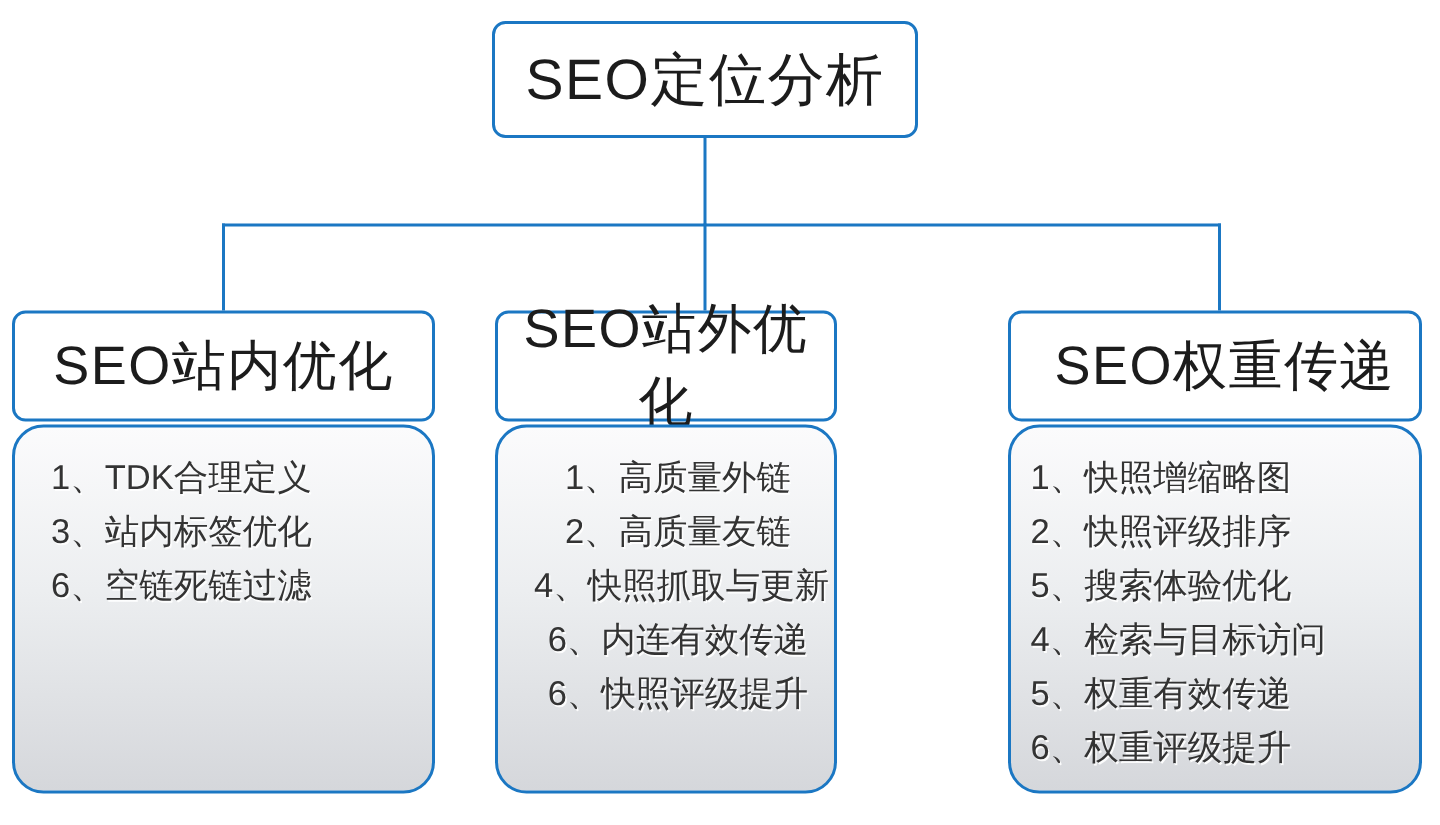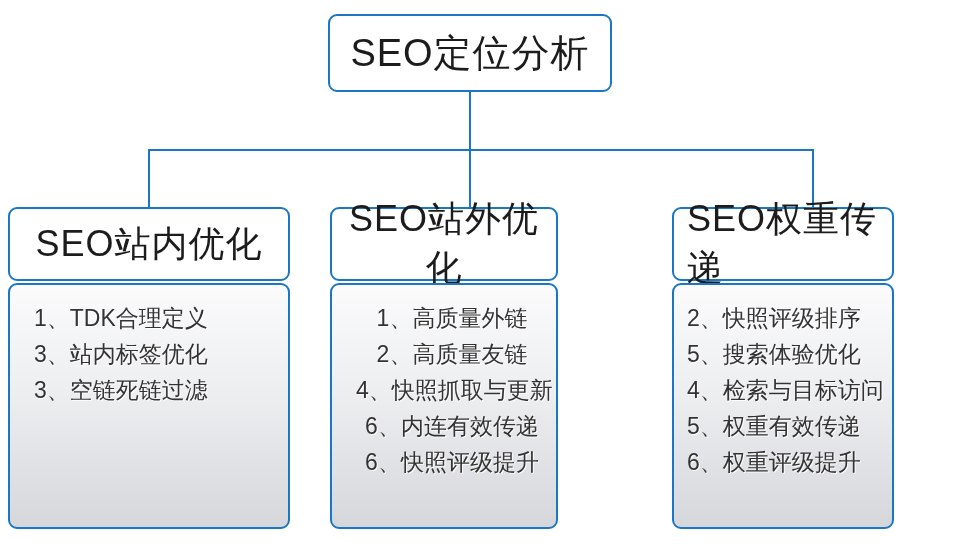--- a/index.html
+++ b/index.html
@@ -38,34 +38,34 @@
     height: 74px;
     font-size: 36px;
     letter-spacing: 1px;
   }
   .panel {
     position: absolute;
     box-sizing: border-box;
     top: 283px;
     height: 246px;
     border: 2px solid #1b77c3;
-    border-radius: 9px;
+    border-radius: 21px;
     background: linear-gradient(to bottom, #fbfbfc 0%, #eceef0 45%, #d5d7db 100%);
     padding: 15px 8px 0 24px;
   }
   .panel-item {
     font-size: 23px;
     line-height: 36px;
     color: #333333;
     text-shadow: 1px 1px 0 rgba(255,255,255,0.9);
     white-space: nowrap;
   }
   .col-1 { left: 8px;   width: 282px; }
   .col-2 { left: 330px; width: 228px; text-align: center; }
-  .col-3 { left: 672px; width: 222px; padding-left: 13px; }
+  .col-3 { left: 672px; width: 276px; padding-left: 13px; }
   
   .line {
     position: absolute;
     background: #1b77c3;
   }
   .line-root-v { left: 469px; top: 92px;  width: 2px;   height: 58px; }
   .line-h      { left: 148px; top: 149px; width: 666px; height: 2px;  }
   .line-c1-v   { left: 148px; top: 149px; width: 2px;   height: 58px; }
   .line-c2-v   { left: 469px; top: 149px; width: 2px;   height: 58px; }
   .line-c3-v   { left: 812px; top: 149px; width: 2px;   height: 58px; }
@@ -84,38 +84,39 @@
   <div class="line line-c1-v"></div>
   <div class="line line-c2-v"></div>
   <div class="line line-c3-v"></div>
 
   <div class="node header-box col-1">
     <span>SEO站内优化</span>
   </div>
   <div class="panel col-1">
     <div class="panel-item">1、TDK合理定义</div>
     <div class="panel-item">3、站内标签优化</div>
-    <div class="panel-item">3、空链死链过滤</div>
+    <div class="panel-item">6、空链死链过滤</div>
   </div>
 
   <div class="node header-box col-2">
     <span>SEO站外优化</span>
   </div>
   <div class="panel col-2">
     <div class="panel-item">1、高质量外链</div>
     <div class="panel-item">2、高质量友链</div>
     <div class="panel-item">4、快照抓取与更新</div>
     <div class="panel-item">6、内连有效传递</div>
     <div class="panel-item">6、快照评级提升</div>
   </div>
 
   <div class="node header-box col-3">
     <span>SEO权重传递</span>
   </div>
   <div class="panel col-3">
+    <div class="panel-item">1、快照增缩略图</div>
     <div class="panel-item">2、快照评级排序</div>
     <div class="panel-item">5、搜索体验优化</div>
     <div class="panel-item">4、检索与目标访问</div>
     <div class="panel-item">5、权重有效传递</div>
     <div class="panel-item">6、权重评级提升</div>
   </div>
 
 </div>
 
 </body></html>

